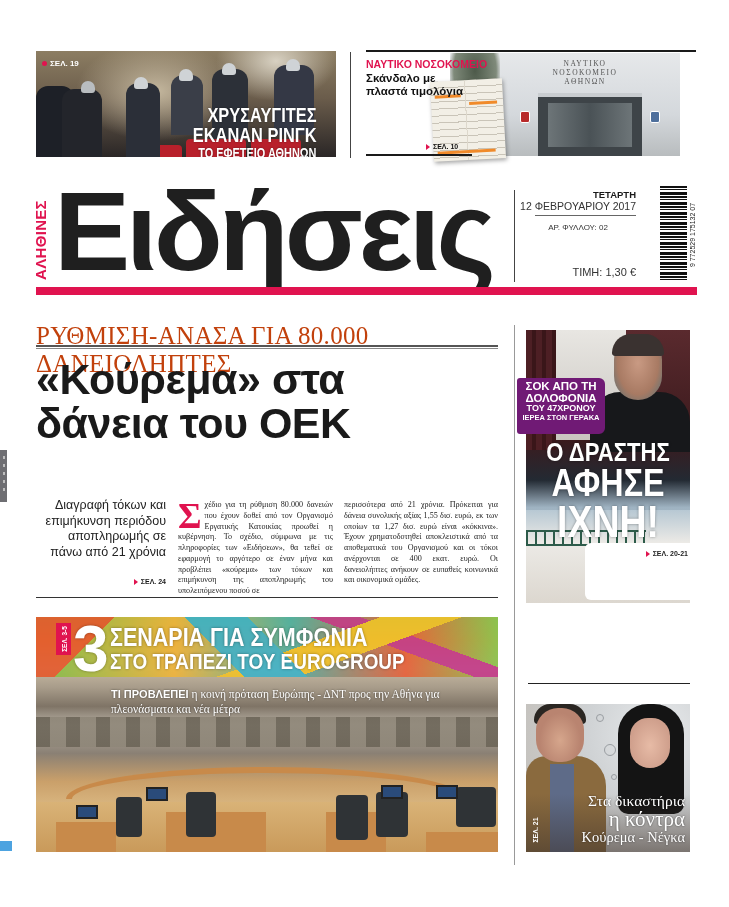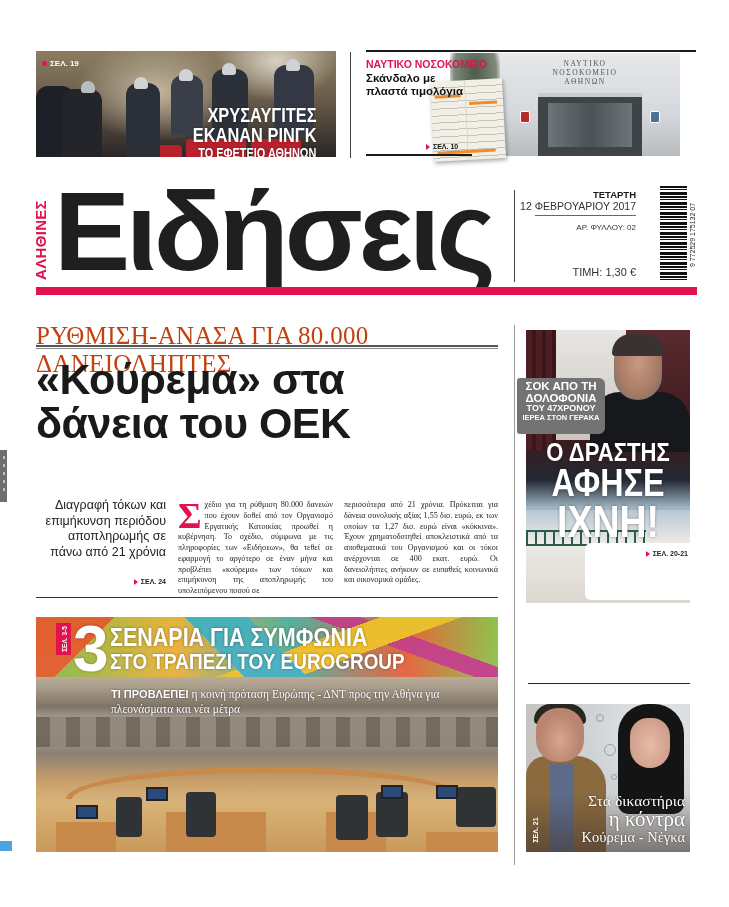--- a/index.html
+++ b/index.html
@@ -64,21 +64,21 @@
   .mast-side { left: 30px; top: 190px; width: 20px; height: 100px; }
   .mast-side span { position: absolute; left: 50%; top: 50%; transform: translate(-50%,-50%) rotate(-90deg);
     font-size: 15px; font-weight: bold; color: #e0134f; white-space: nowrap; letter-spacing: 0.3px; }
   .mast-title { left: 54px; top: 176px; font-size: 112px; font-weight: bold; color: #1f1f1f; letter-spacing: -4px;
     line-height: 1; transform: scaleX(1.02); transform-origin: left top; }
   .mast-bar { left: 36px; top: 287px; width: 661px; height: 8px; background: #e0134f; }
   .mast-vsep { left: 514px; top: 190px; width: 1px; height: 92px; background: #444; }
   .mast-day { left: 520px; top: 189px; width: 116px; text-align: right; font-size: 9.5px; font-weight: bold; }
   .mast-date { left: 520px; top: 200px; width: 116px; text-align: right; font-size: 10.5px; color: #333; }
   .mast-rule { left: 535px; top: 215px; width: 101px; height: 1px; background: #666; }
-  .mast-issue { left: 520px; top: 223px; width: 116px; text-align: right; font-size: 8px; color: #333; }
+  .mast-issue { left: 520px; top: 223px; width: 116px; text-align: center; font-size: 8px; color: #333; }
   .mast-price { left: 520px; top: 266px; width: 116px; text-align: right; font-size: 11px; color: #333; }
   .barcode { left: 660px; top: 186px; width: 27px; height: 96px;
     background: repeating-linear-gradient(180deg, #111 0 2px, #fff 2px 3px, #111 3px 4px, #fff 4px 6px, #111 6px 9px, #fff 9px 10px); }
   .barcode-num { left: 687px; top: 186px; width: 10px; height: 98px; }
   .barcode-num span { position: absolute; left: 50%; top: 50%; transform: translate(-50%,-50%) rotate(-90deg);
     font-size: 7px; white-space: nowrap; color: #222; }
 
   
   .kicker { left: 36px; top: 322px; width: 462px; font-family: "Liberation Serif", serif; font-size: 25px; color: #c2410c; letter-spacing: 0.3px; }
   .kicker-rule { left: 36px; top: 345px; width: 462px; height: 4px; border-top: 2px solid #555; border-bottom: 1px solid #888; }
@@ -99,21 +99,21 @@
   .priest .curtain { position: absolute; left: 0; top: 0; width: 30px; height: 120px; background: repeating-linear-gradient(90deg,#4d1f24 0 6px,#3a1619 6px 10px); }
   .priest .wall { position: absolute; left: 30px; top: 0; width: 70px; height: 110px; background: linear-gradient(180deg,#e8e6e2,#c9c6c0); }
   .priest .head { position: absolute; left: 88px; top: 8px; width: 48px; height: 62px; border-radius: 22px 22px 24px 24px;
     background: radial-gradient(ellipse at 50% 40%, #c99a83 0%, #a87a63 60%, #7c766f 80%); }
   .priest .hair { position: absolute; left: 86px; top: 4px; width: 52px; height: 22px; border-radius: 24px 24px 4px 4px; background: #3a3230; }
   .priest .robe { position: absolute; left: 64px; top: 62px; width: 100px; height: 60px; border-radius: 30px 30px 0 0; background: #17181b; }
   .priest .bldg { position: absolute; left: 0; top: 180px; width: 164px; height: 93px;
     background: linear-gradient(180deg, #b7c8d3 0%, #eceae6 35%, #dcd7cf 100%); }
   .priest .rail { position: absolute; left: 0; top: 200px; width: 120px; height: 16px;
     background: repeating-linear-gradient(90deg, #2d5b4a 0 2px, transparent 2px 9px); border-top: 2px solid #2d5b4a; border-bottom: 2px solid #2d5b4a; }
-  .priest-tag { left: 517px; top: 378px; width: 88px; height: 56px; background: #737373; border-radius: 3px 6px 6px 3px;
+  .priest-tag { left: 517px; top: 378px; width: 88px; height: 56px; background: #701a75; border-radius: 3px 6px 6px 3px;
     color: #fff; font-weight: bold; text-align: center; padding-top: 2px; line-height: 1.05; }
   .priest-tag .a { font-size: 11.5px; display: block; }
   .priest-tag .b { font-size: 11.5px; display: block; }
   .priest-tag .c { font-size: 9px; display: block; }
   .priest-tag .d { font-size: 7.5px; display: block; }
   .priest-title { left: 526px; top: 440px; width: 164px; text-align: center; color: #fff; font-weight: bold; line-height: 0.95;
     transform: scaleX(0.85); transform-origin: center top; text-shadow: 0 0 3px rgba(0,0,0,.4); }
   .priest-title .l1 { font-size: 26px; display: block; }
   .priest-title .l2 { font-size: 38px; display: block; }
   .priest-title .l3 { font-size: 44px; display: block; }

